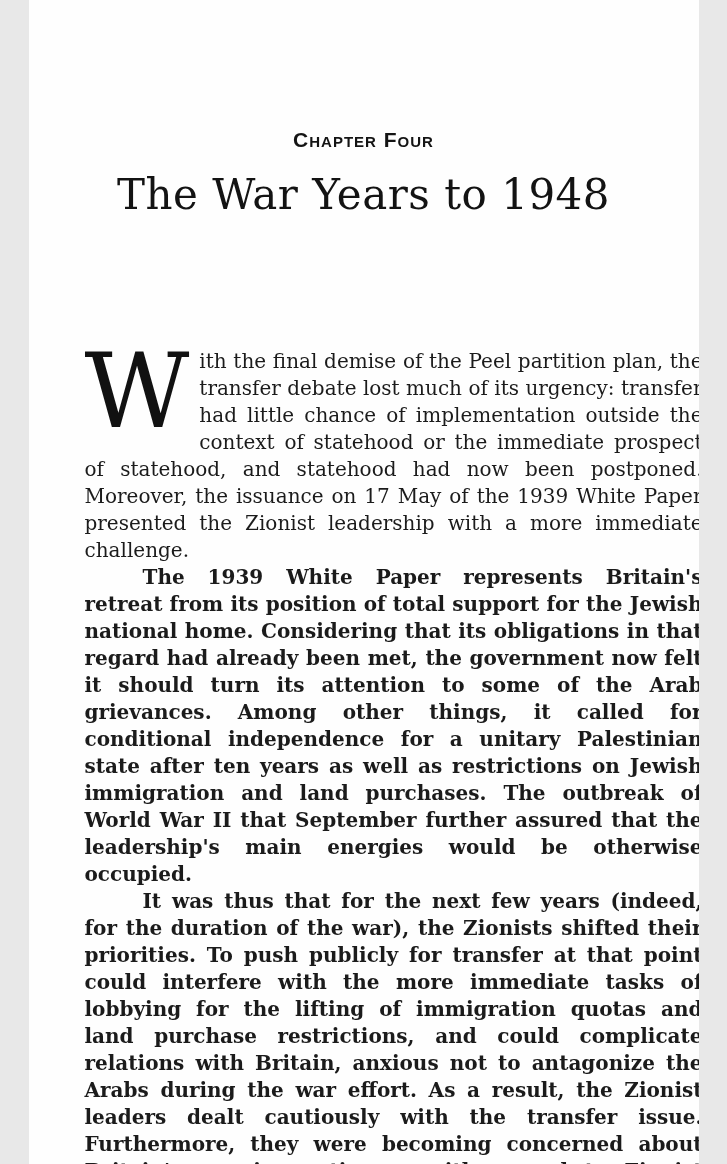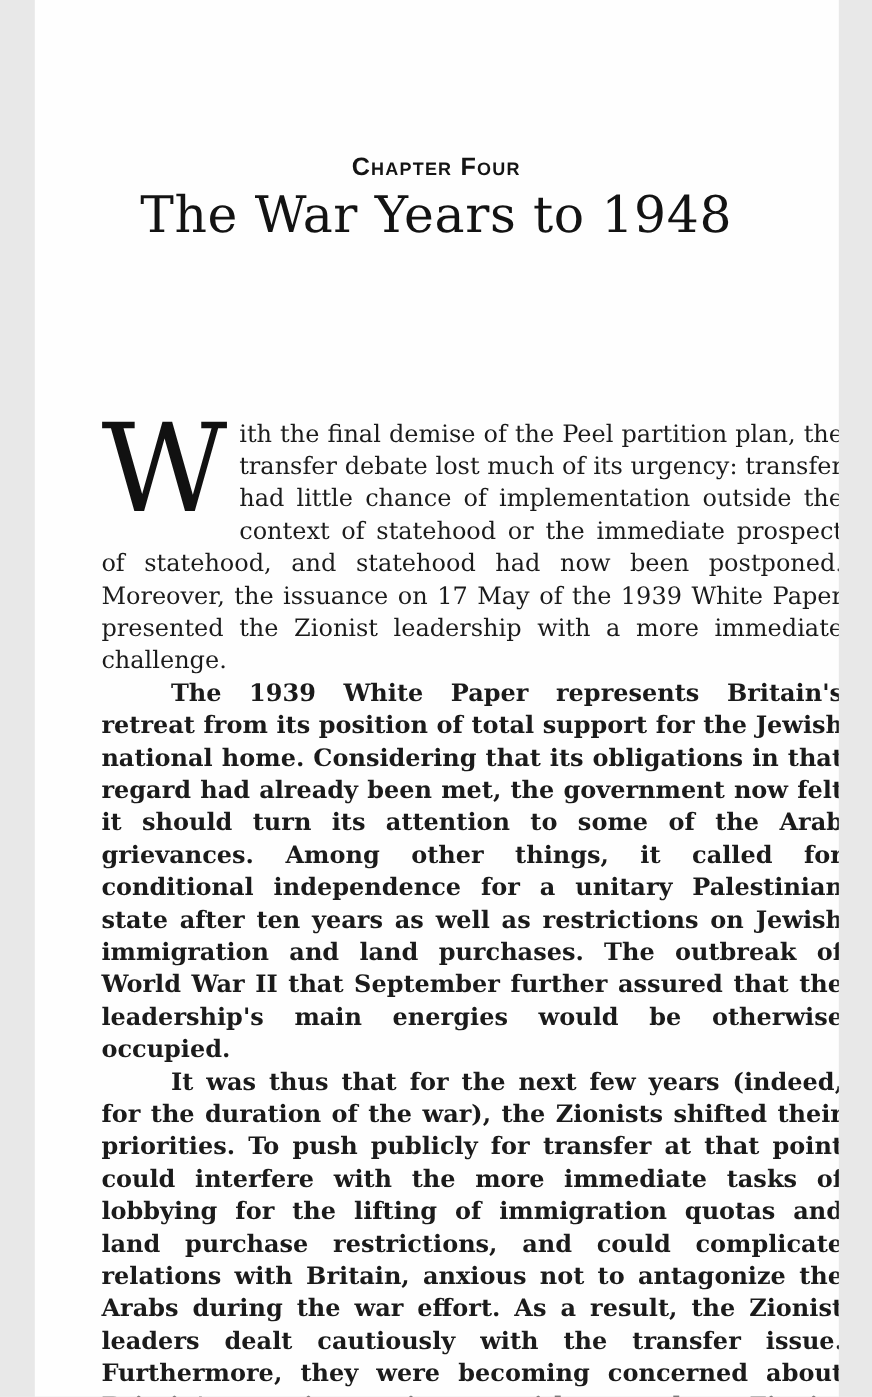--- a/index.html
+++ b/index.html
@@ -25,21 +25,21 @@
     }
     .chapter-label {
       font-family: "Liberation Sans", sans-serif;
       font-variant: small-caps;
       font-weight: 700;
       font-size: 21px;
       letter-spacing: 1px;
       color: #141414;
     }
     .chapter-title {
-      margin-top: 4px;
+      margin-top: 20px;
       font-family: "DejaVu Serif", serif;
       font-weight: 500;
       font-size: 42px;
       letter-spacing: 0.5px;
       color: #131313;
       line-height: 1.1;
     }
     .body-text {
       position: absolute;
       top: 348px;

